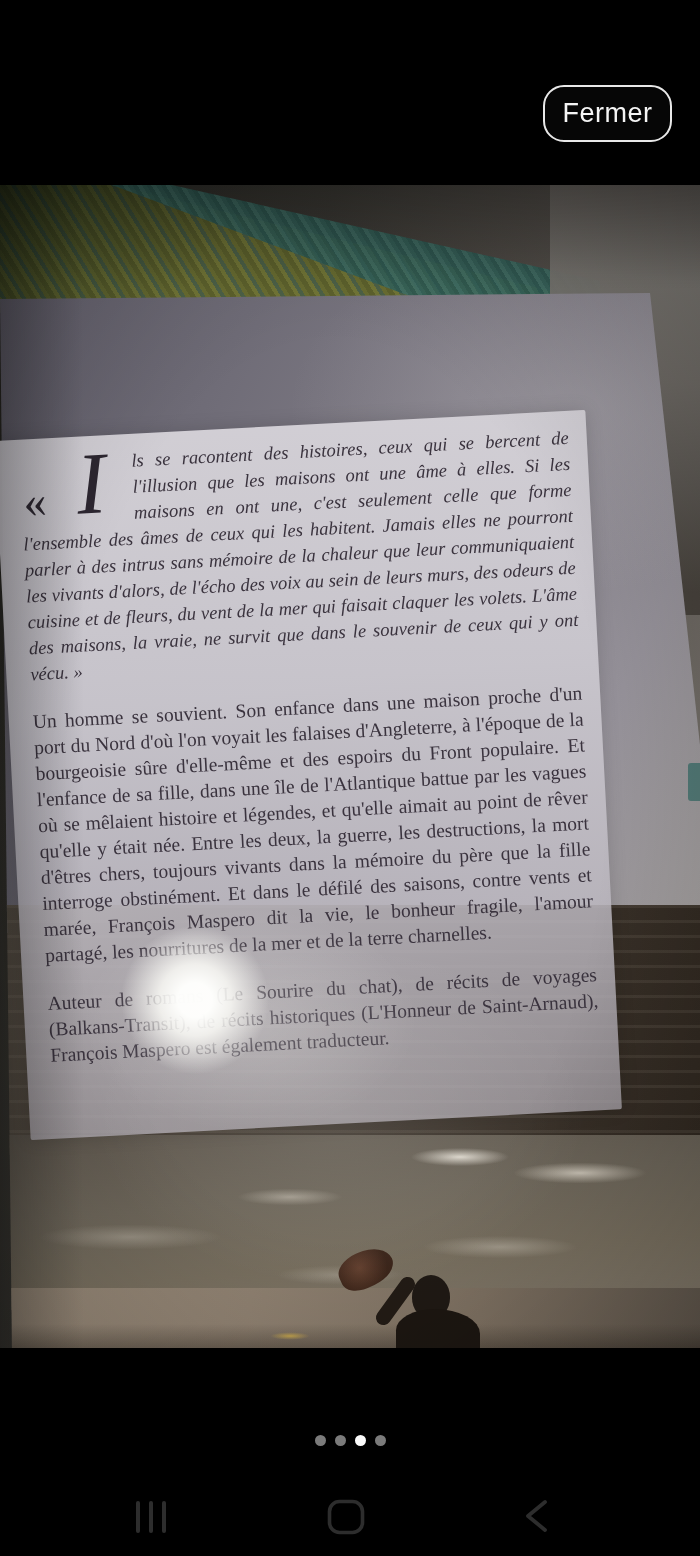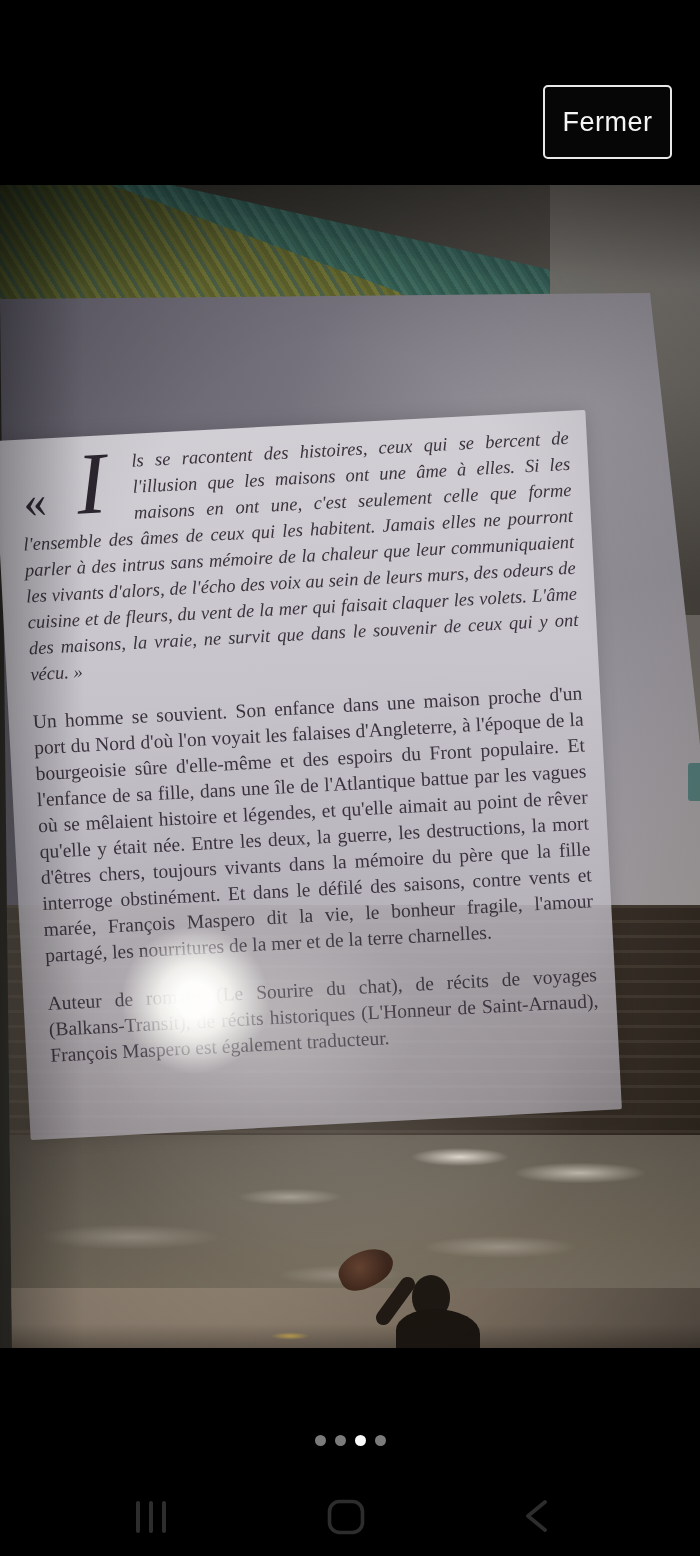--- a/index.html
+++ b/index.html
@@ -1,21 +1,21 @@
 <!DOCTYPE html>
 <html lang="fr"><head>
 <meta charset="utf-8">
 <style>
   html,body{margin:0;padding:0;background:#000;}
   #app{position:relative;width:700px;height:1556px;background:#000;overflow:hidden;
        font-family:"Liberation Sans",sans-serif;}
 
   
-  .close-btn{position:absolute;left:543px;top:85px;width:129px;height:74px;
-    box-sizing:border-box;border:2.5px solid #e8e8e8;border-radius:5px;background:#060606;
+  .close-btn{position:absolute;left:543px;top:85px;width:129px;height:57px;
+    box-sizing:border-box;border:2.5px solid #e8e8e8;border-radius:21px;background:#060606;
     color:#f4f4f4;font-size:27px;display:flex;align-items:center;justify-content:center;
     letter-spacing:.5px;cursor:pointer;}
 
   
   .photo{position:absolute;left:0;top:185px;width:700px;height:1163px;overflow:hidden;
     background:linear-gradient(104deg,#26251f 0%,#31302b 16%,#3c3a35 34%,#4e4a45 52%,
                #5f5a55 70%,#716c66 84%,#5f5a55 100%);}
 
   .blanket{position:absolute;left:0;top:0;width:600px;height:128px;
     clip-path:polygon(0 0,19% 0,100% 92%,100% 100%,0 100%);

